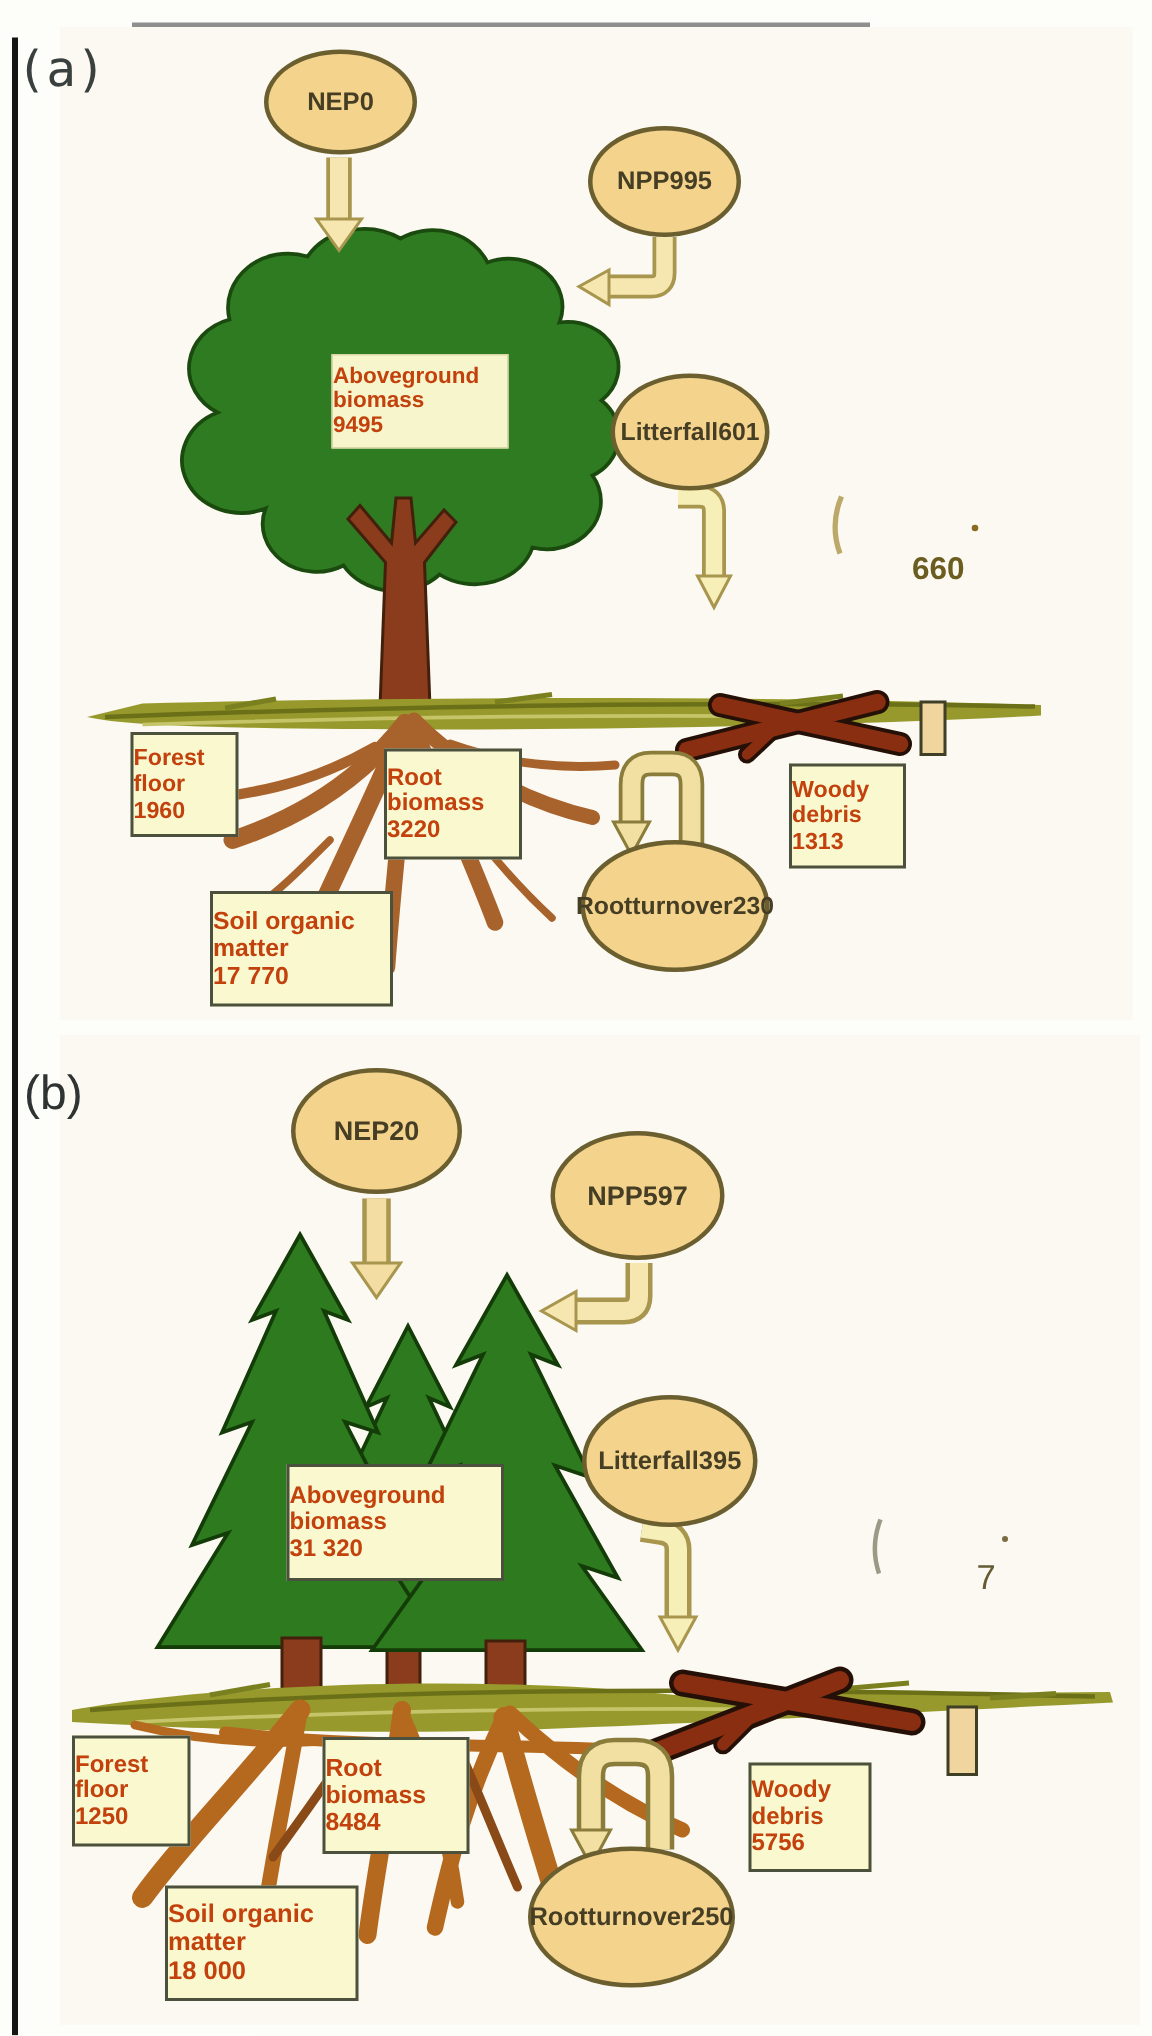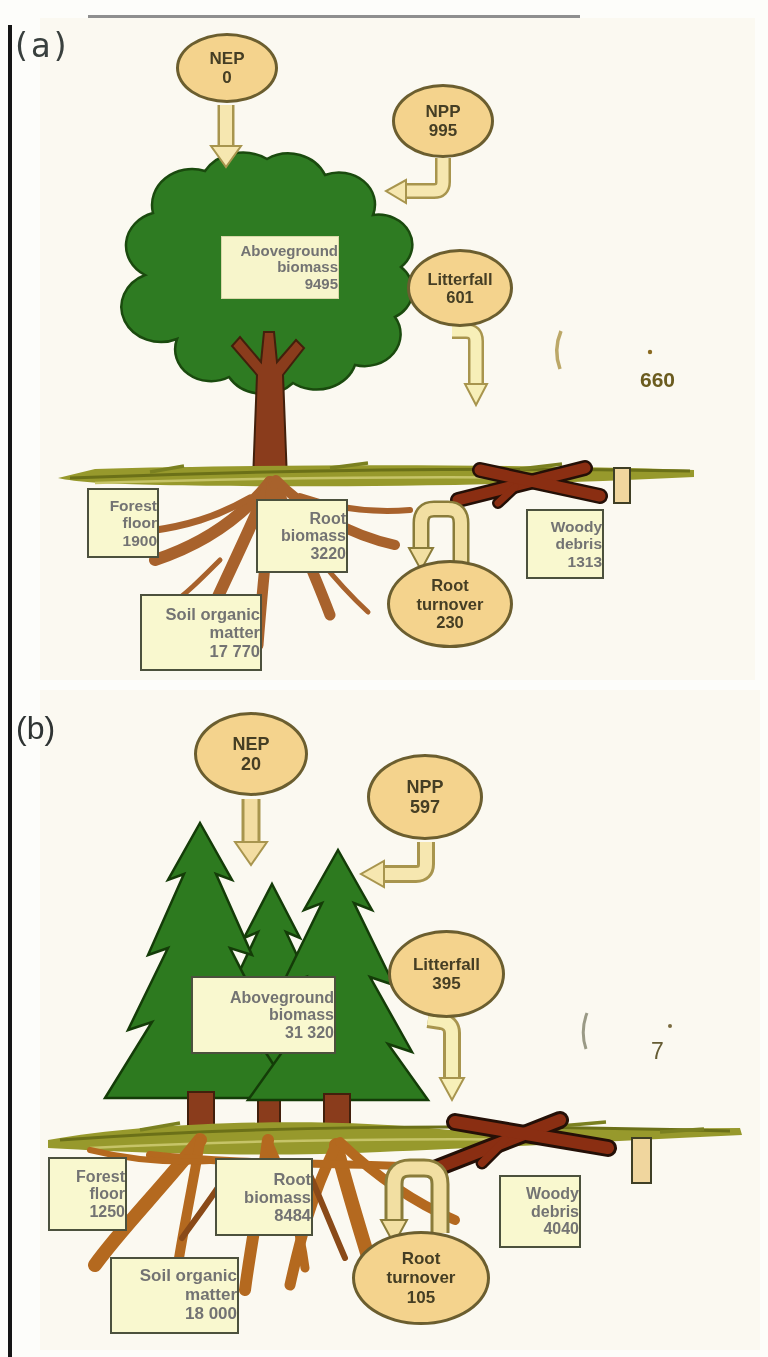--- a/index.html
+++ b/index.html
@@ -8,28 +8,28 @@
     background:#fdfdfa;
     font-family:"Liberation Sans", sans-serif;
   }
   .rule{position:absolute;}
   .panel-label{position:absolute;color:#39403e;z-index:4;}
   .panel-label.mono{font-family:"DejaVu Sans Mono", monospace;font-size:33px;}
   .panel-label.sans{font-family:"Liberation Sans", sans-serif;font-size:32px;color:#2f3433;}
   .ellipse-node{
     position:absolute;border-radius:50%;
     background:#f4d38d;border:3px solid #6b5e2f;
-    display:flex;flex-direction:column;align-items:center;justify-content:center;
+    display:flex;flex-direction:row;align-items:center;justify-content:center;
     font-weight:bold;color:#453e24;text-align:center;line-height:1.12;z-index:3;
     box-sizing:border-box;
   }
   .box-node{
     position:absolute;background:#f9f8cf;border:2px solid #4c513d;
-    display:flex;flex-direction:column;align-items:flex-end;justify-content:center;
-    font-weight:bold;color:#737373;text-align:center;line-height:1.1;z-index:3;
+    display:flex;flex-direction:column;align-items:flex-start;justify-content:center;
+    font-weight:bold;color:#c2410c;text-align:center;line-height:1.1;z-index:3;
     box-sizing:border-box;
   }
   .box-node.soft{border:1px solid #d9d7a8;background:#f7f5cb;}
   .stray-value{position:absolute;z-index:4;}
   .stray-value.bold{font-weight:bold;color:#6b5c1f;}
   .stray-value.plain{color:#655c33;}
   svg{position:absolute;left:0;top:0;z-index:1;}
 </style>
 </head>
 <body>
@@ -198,21 +198,21 @@
     <span>biomass</span>
     <span>9495</span>
   </div>
   <div class="ellipse-node" style="left:407px;top:249px;width:106px;height:78px;font-size:16.5px;">
     <span>Litterfall</span>
     <span>601</span>
   </div>
   <div class="box-node" style="left:87px;top:488px;width:72px;height:70px;font-size:15.5px;">
     <span>Forest</span>
     <span>floor</span>
-    <span>1900</span>
+    <span>1960</span>
   </div>
   <div class="box-node" style="left:256px;top:499px;width:92px;height:74px;font-size:16px;">
     <span>Root</span>
     <span>biomass</span>
     <span>3220</span>
   </div>
   <div class="box-node" style="left:140px;top:594px;width:122px;height:77px;font-size:16.5px;">
     <span>Soil organic</span>
     <span>matter</span>
     <span>17 770</span>
@@ -220,21 +220,21 @@
   <div class="ellipse-node" style="left:387px;top:560px;width:126px;height:88px;font-size:16.5px;">
     <span>Root</span>
     <span>turnover</span>
     <span>230</span>
   </div>
   <div class="box-node" style="left:526px;top:509px;width:78px;height:70px;font-size:15.5px;">
     <span>Woody</span>
     <span>debris</span>
     <span>1313</span>
   </div>
-  <div class="stray-value bold" style="left:608px;top:368px;font-size:21px;margin-left:32px;">660</div>
+  <div class="stray-value bold" style="left:608px;top:368px;font-size:21px;">660</div>
 
   <div class="ellipse-node" style="left:194px;top:712px;width:114px;height:84px;font-size:18px;">
     <span>NEP</span>
     <span>20</span>
   </div>
   <div class="ellipse-node" style="left:367px;top:754px;width:116px;height:86px;font-size:18px;">
     <span>NPP</span>
     <span>597</span>
   </div>
   <div class="box-node" style="left:191px;top:976px;width:145px;height:78px;font-size:16px;border-width:2px;">
@@ -257,22 +257,22 @@
     <span>8484</span>
   </div>
   <div class="box-node" style="left:110px;top:1257px;width:129px;height:77px;font-size:17px;">
     <span>Soil organic</span>
     <span>matter</span>
     <span>18 000</span>
   </div>
   <div class="ellipse-node" style="left:352px;top:1231px;width:138px;height:94px;font-size:17px;">
     <span>Root</span>
     <span>turnover</span>
-    <span>105</span>
+    <span>250</span>
   </div>
   <div class="box-node" style="left:499px;top:1175px;width:82px;height:73px;font-size:16px;">
     <span>Woody</span>
     <span>debris</span>
-    <span>4040</span>
+    <span>5756</span>
   </div>
   <div class="stray-value plain" style="left:651px;top:1038px;font-size:23px;">7</div>
 
 </div>
 
 </body></html>

